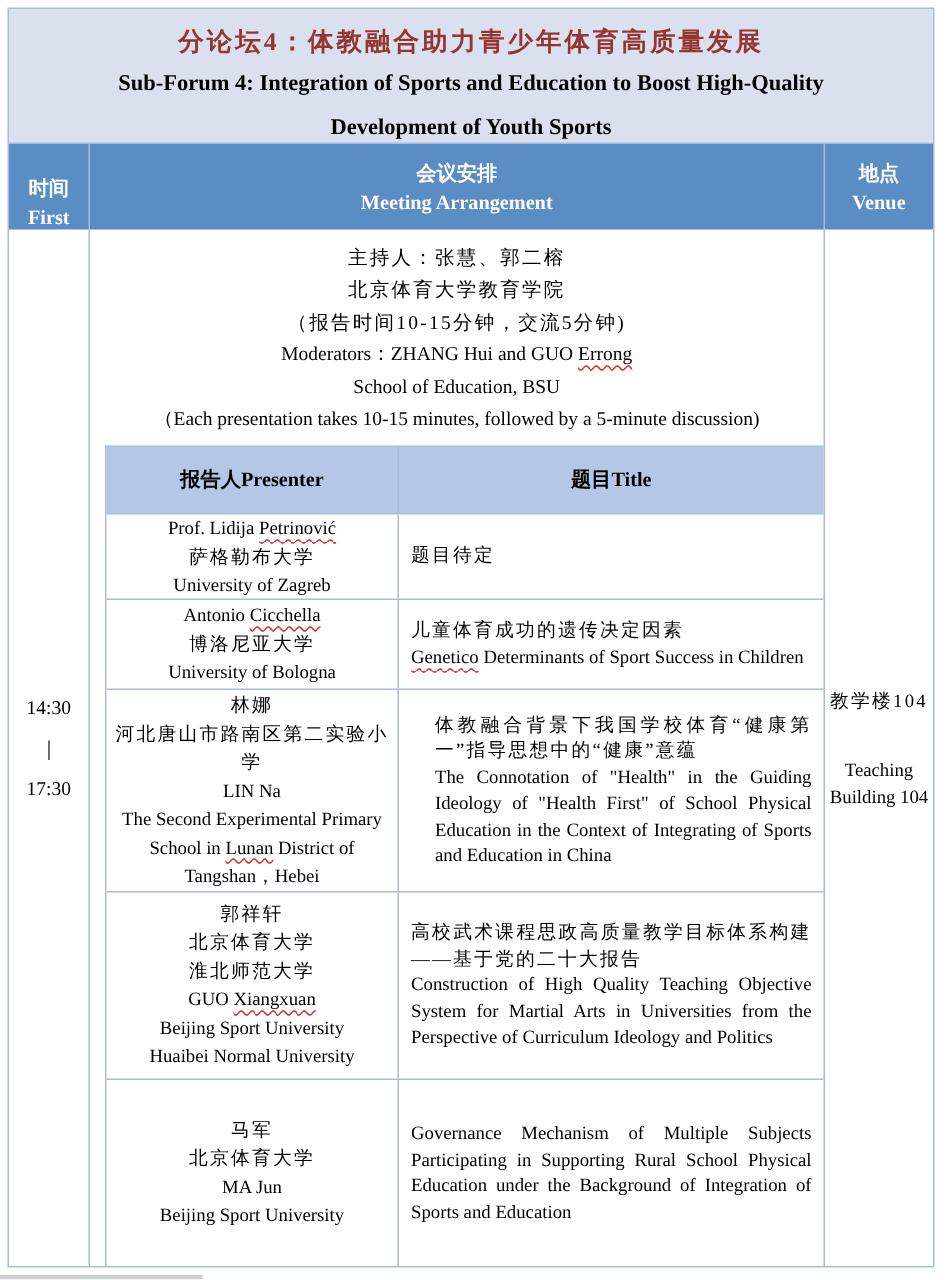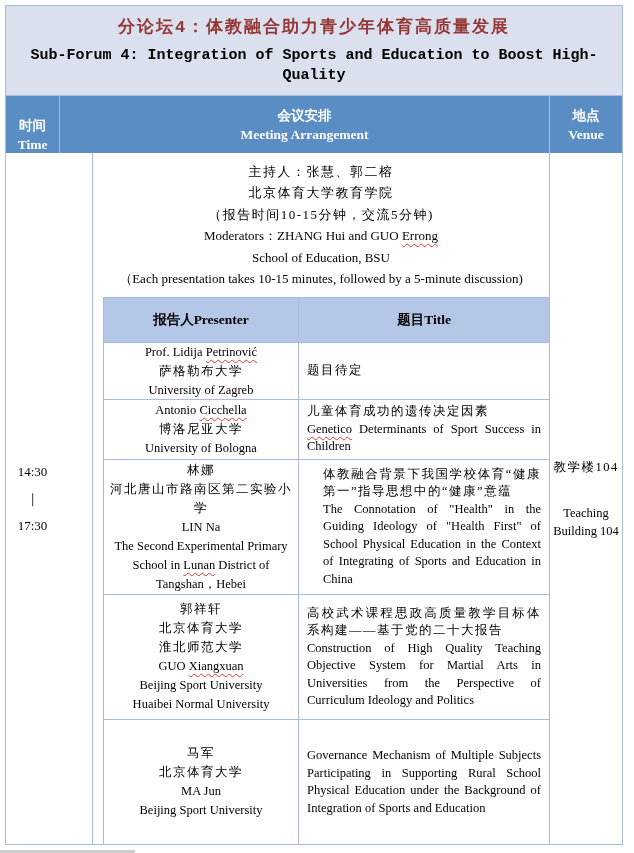--- a/index.html
+++ b/index.html
@@ -19,21 +19,20 @@
     display: flex; flex-direction: column;
     background: #fff;
   }
   
   .title-block {
     height: 90px;
     background: var(--title-bg, #dbe0ee);
     border-bottom: 1px solid var(--border, #a9bcdc);
     text-align: center;
     padding-top: 10px;
-    font-family: Liberation Mono, monospace;
   }
   .title-zh {
     color: var(--title-text, #943634);
     font-weight: bold; font-size: 17px;
     letter-spacing: 2px; line-height: 23px;
   }
   .title-en { font-weight: bold; font-size: 15px; line-height: 20px; }
   .title-en.l1 { margin-top: 7px; }
   .title-en.l2 { margin-top: 9px; }
   
@@ -56,21 +55,20 @@
   .time-cell {
     width: 53px; display: flex; flex-direction: column;
     justify-content: center; align-items: center;
     font-size: 13px; gap: 10px;
   }
   .mid-cell {
     flex: 1; display: flex; flex-direction: column;
     border-left: 1px solid var(--border, #a9bcdc);
     border-right: 1px solid var(--border, #a9bcdc);
     min-width: 0;
-    margin-left: 33px;
   }
   .venue-cell {
     width: 72px; display: flex; flex-direction: column;
     justify-content: center; align-items: center;
     text-align: center; font-size: 12.5px; line-height: 18px;
     padding: 0 2px;
     gap: 28px;
   }
   .moderator {
     height: 144px;
@@ -135,21 +133,21 @@
 
   <div class="title-block">
     <div class="title-zh">分论坛4：体教融合助力青少年体育高质量发展</div>
     <div class="title-en l1">Sub-Forum 4: Integration of Sports and Education to Boost High-Quality</div>
     <div class="title-en l2">Development of Youth Sports</div>
   </div>
 
   <div class="header-row">
     <div class="header-cell col-time">
       <span>时间</span>
-      <span>Time</span>
+      <span>First</span>
     </div>
     <div class="header-cell col-mid">
       <span>会议安排</span>
       <span>Meeting Arrangement</span>
     </div>
     <div class="header-cell col-venue">
       <span>地点</span>
       <span>Venue</span>
     </div>
   </div>

